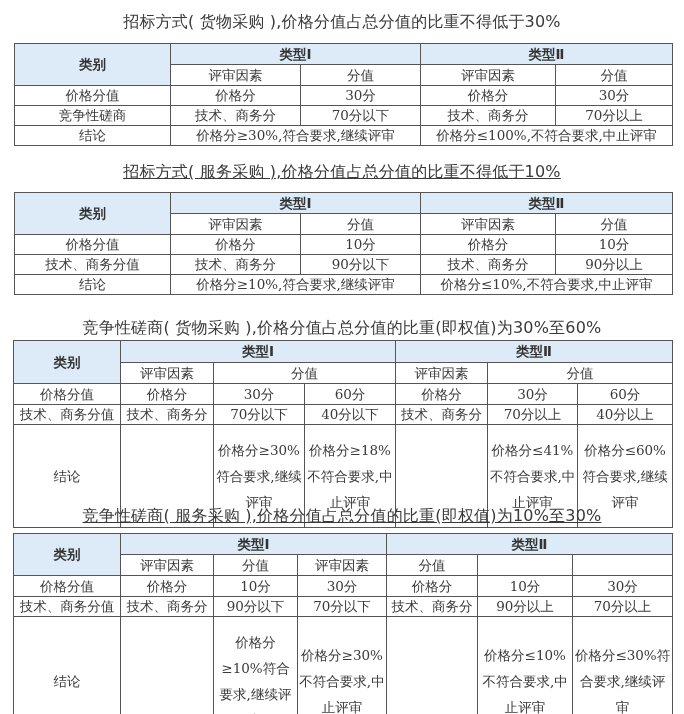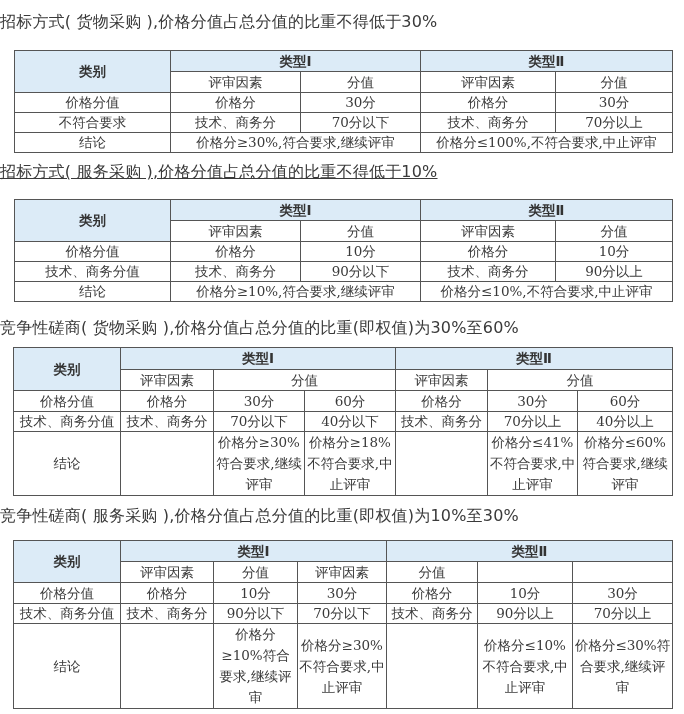--- a/index.html
+++ b/index.html
@@ -2,38 +2,38 @@
 <html><head>
 <meta charset="utf-8">
 <style>
   html, body { margin: 0; padding: 0; background: #ffffff; }
   body {
     width: 684px; height: 714px; position: relative; overflow: hidden;
     font-family: "DejaVu Serif", "Liberation Serif", serif;
     color: #333333;
   }
   .caption {
-    position: absolute; left: 0; width: 684px; 
+    position: absolute; left: 0; width: 684px; text-align: center;
     font-family: "DejaVu Sans", "Liberation Sans", sans-serif;
     font-size: 16px; color: #3a3a3a; white-space: nowrap; letter-spacing: 0.2px;
   }
   table.grid {
     position: absolute; border-collapse: collapse; table-layout: fixed;
-    font-size: 13.5px; color: #3a3a3a; margin-top: 7px;
+    font-size: 13.5px; color: #3a3a3a;
   }
   table.grid td {
     border: 1px solid #555555; text-align: center; vertical-align: middle;
     padding: 0; line-height: 19px; overflow: hidden; white-space: nowrap;
   }
   table.grid td.hdr {
     background: #dcebf7;
     font-family: "DejaVu Sans", "Liberation Sans", sans-serif;
     font-weight: bold; font-size: 13.5px; color: #333333;
   }
-  table.grid td.wrap { white-space: normal; line-height: 21px; padding: 0 1px; }
+  table.grid td.wrap { white-space: normal; line-height: 26px; padding: 12px 1px; }
   table.grid { border: 1.5px solid #555555; }
 </style>
 </head>
 <body>
 
 <div class="caption" style="top:12px;">招标方式( 货物采购 ),价格分值占总分值的比重不得低于30%</div>
 <table class="grid" style="left:14px; top:43px; width:658px;">
   <colgroup>
       <col style="width:156px">
       <col style="width:130px">
@@ -54,21 +54,21 @@
     <td>分值</td>
   </tr>
   <tr style="height:20px">
     <td>价格分值</td>
     <td>价格分</td>
     <td>30分</td>
     <td>价格分</td>
     <td>30分</td>
   </tr>
   <tr style="height:20px">
-    <td>不符合要求</td>
+    <td>竞争性磋商</td>
     <td>技术、商务分</td>
     <td>70分以下</td>
     <td>技术、商务分</td>
     <td>70分以上</td>
   </tr>
   <tr style="height:20px">
     <td>结论</td>
     <td colspan="2">价格分≥30%,符合要求,继续评审</td>
     <td colspan="2">价格分≤100%,不符合要求,中止评审</td>
   </tr>
@@ -164,21 +164,21 @@
     <td class="wrap"></td>
     <td class="wrap">价格分≥30%符合要求,继续评审</td>
     <td class="wrap">价格分≥18%不符合要求,中止评审</td>
     <td class="wrap"></td>
     <td class="wrap">价格分≤41%不符合要求,中止评审</td>
     <td class="wrap">价格分≤60%符合要求,继续评审</td>
   </tr>
 </tbody>
   </table>
 
-<div class="caption" style="top:506px;">竞争性磋商( 服务采购 ),价格分值占总分值的比重(即权值)为10%至30%</div>
+<div class="caption" style="top:506px;text-decoration:underline;">竞争性磋商( 服务采购 ),价格分值占总分值的比重(即权值)为10%至30%</div>
 <table class="grid" style="left:13px; top:533px; width:659px;">
   <colgroup>
       <col style="width:107px">
       <col style="width:93px">
       <col style="width:84px">
       <col style="width:89px">
       <col style="width:91px">
       <col style="width:95px">
       <col style="width:100px">
     </colgroup>

